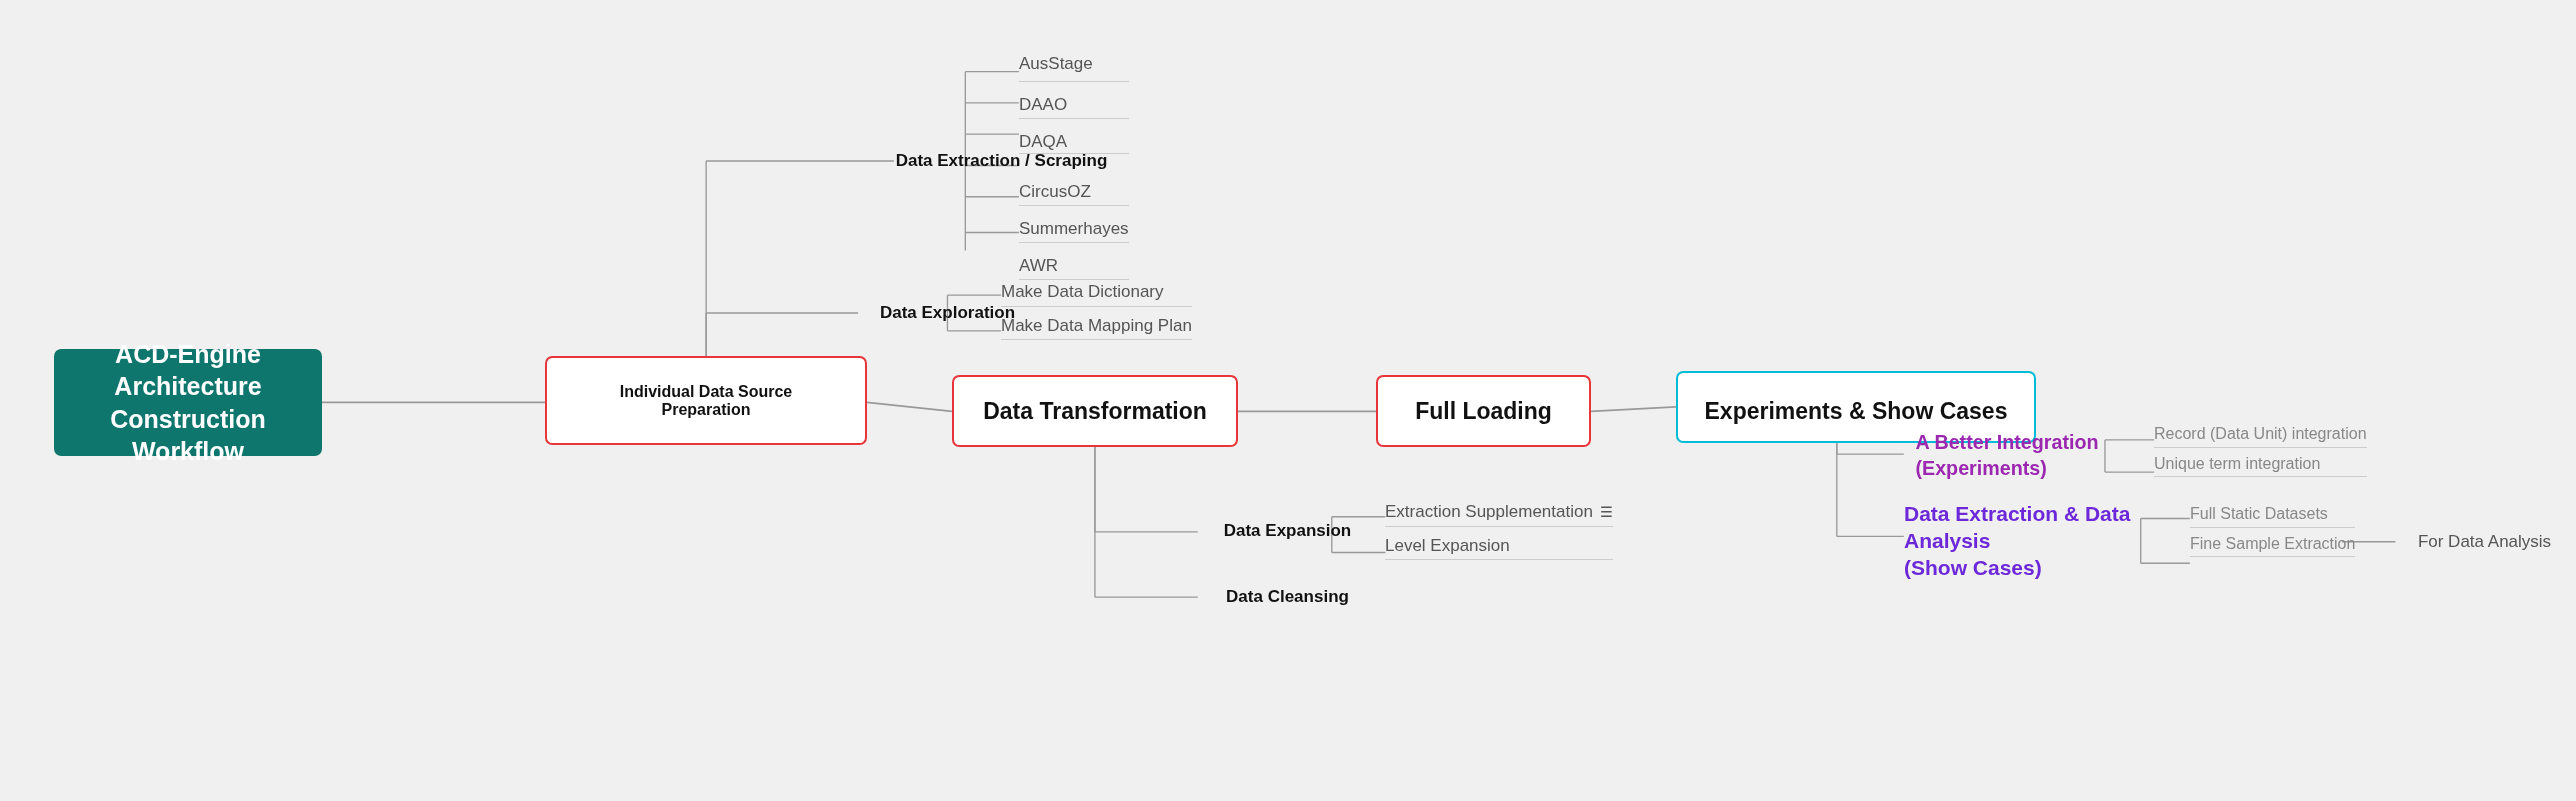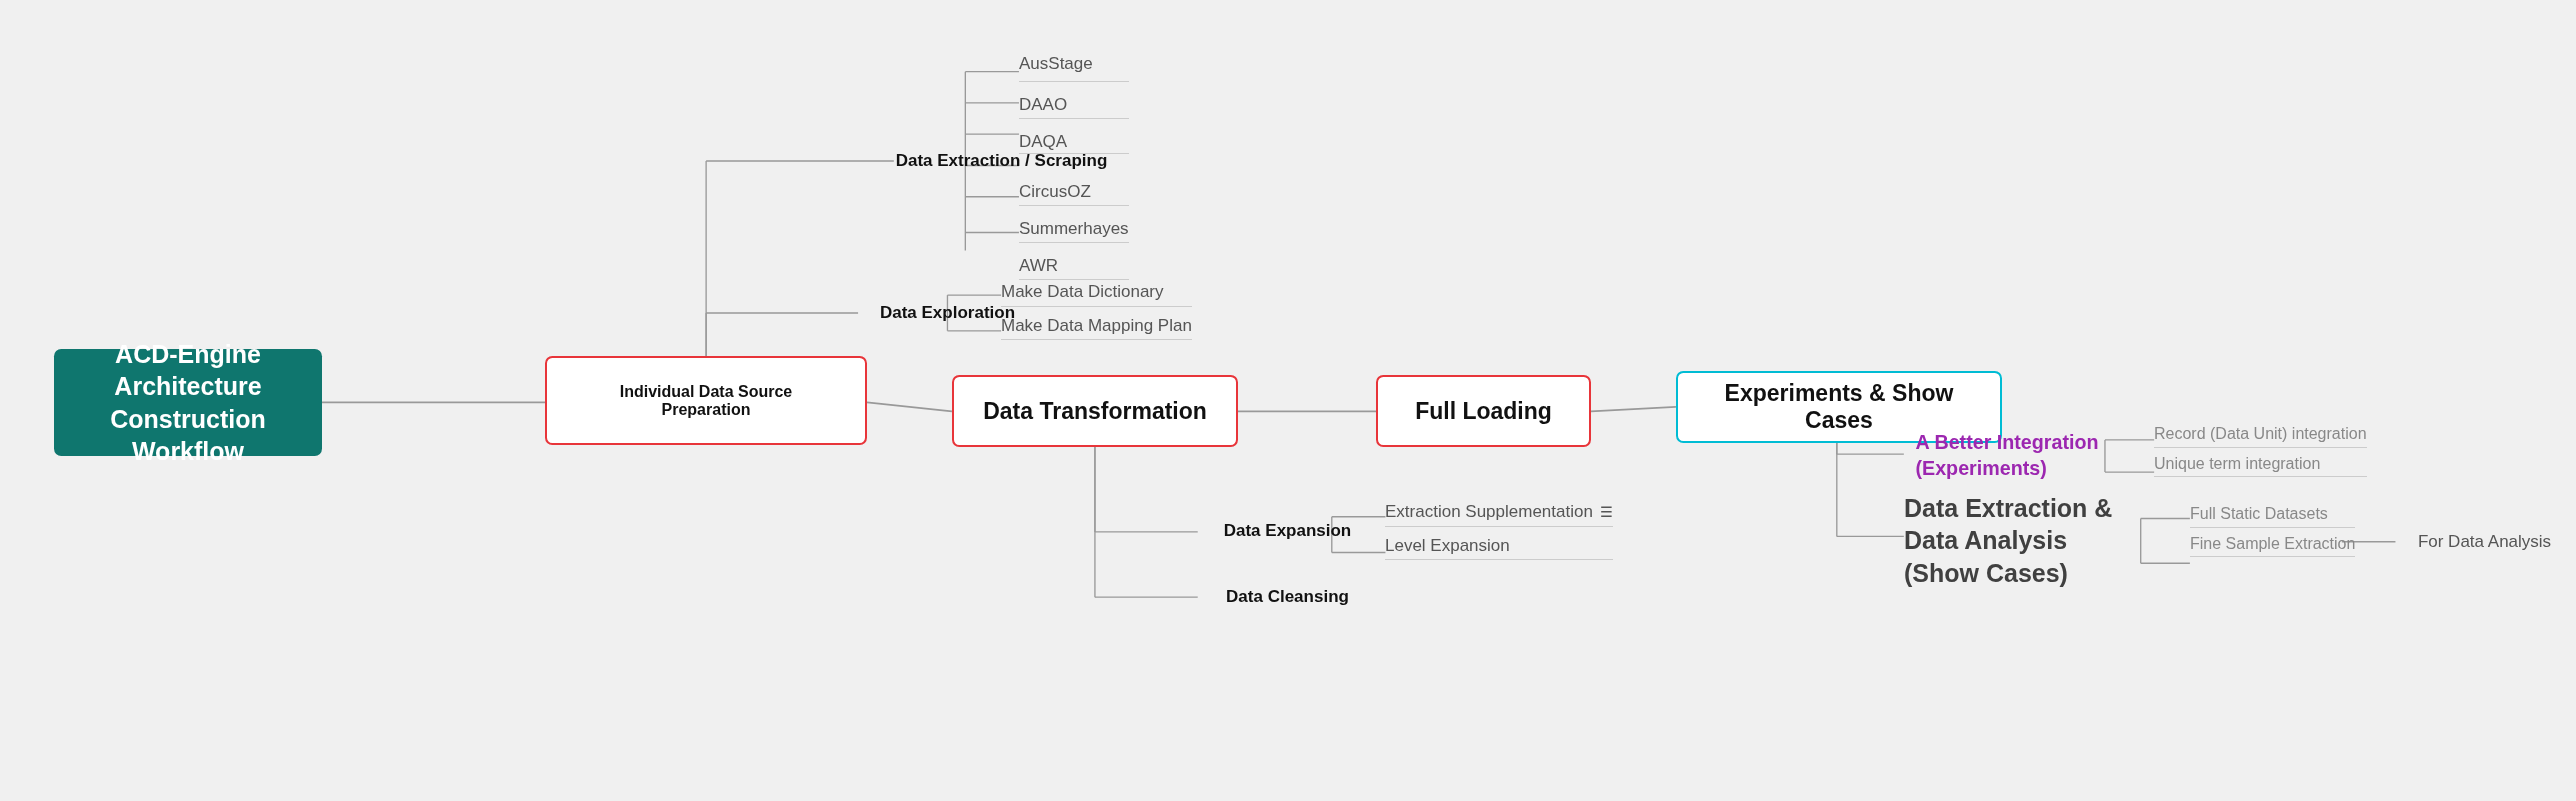--- a/index.html
+++ b/index.html
@@ -68,23 +68,23 @@
       color: #888;
       white-space: nowrap;
     }
     .node-purple {
       font-size: 19.7px;
       font-weight: bold;
       color: #9c27b0;
       line-height: 1.3;
     }
     .node-pink {
-      font-size: 25px;
-      font-weight: bold;
-      color: #404040;
+      font-size: 21px;
+      font-weight: bold;
+      color: #6d28d9;
       line-height: 1.3;
     }
   </style>
 </head>
 <body>
 
 <svg class="connector-layer" xmlns="http://www.w3.org/2000/svg" viewBox="0 0 2882 897" width="2576" height="802">
 
   <line x1="360" y1="450" x2="610" y2="450" stroke="#999" stroke-width="2"></line>
 
@@ -188,21 +188,21 @@
     <span class="node-sub-label">Extraction Supplementation</span>
     <span style="margin-left:7.2px; color:#555;">☰</span>
   </div>
   <div class="node-sub-label" style="border-bottom:0.9px solid #ccc; padding-bottom:3.6px;">Level Expansion</div>
 </div>
 
 <div class="node" style="left:1198px; top:581px; width:179px; height:32px;">
   <span class="node-label">Data Cleansing</span>
 </div>
 
-<div class="node node-box-cyan" style="left:1676px; top:371px; width:326px; height:72px;">
+<div class="node node-box-cyan" style="left:1676px; top:371px; width:360px; height:72px;align-items:flex-end;">
   <span style="font-size:23px; font-weight:bold;">Experiments &amp; Show Cases</span>
 </div>
 
 <div class="node" style="left:1904px; top:429px; width:206px; height:54px;">
   <span class="node-purple" style="white-space:pre-line; text-align:left;">A Better Integration
 (Experiments)</span>
 </div>
 
 <div style="position:absolute; left:2154px; top:425px;">
   <div class="node-sub-label-small" style="border-bottom:0.9px solid #ccc; padding-bottom:3.6px; margin-bottom:7.2px;">Record (Data Unit) integration</div>

